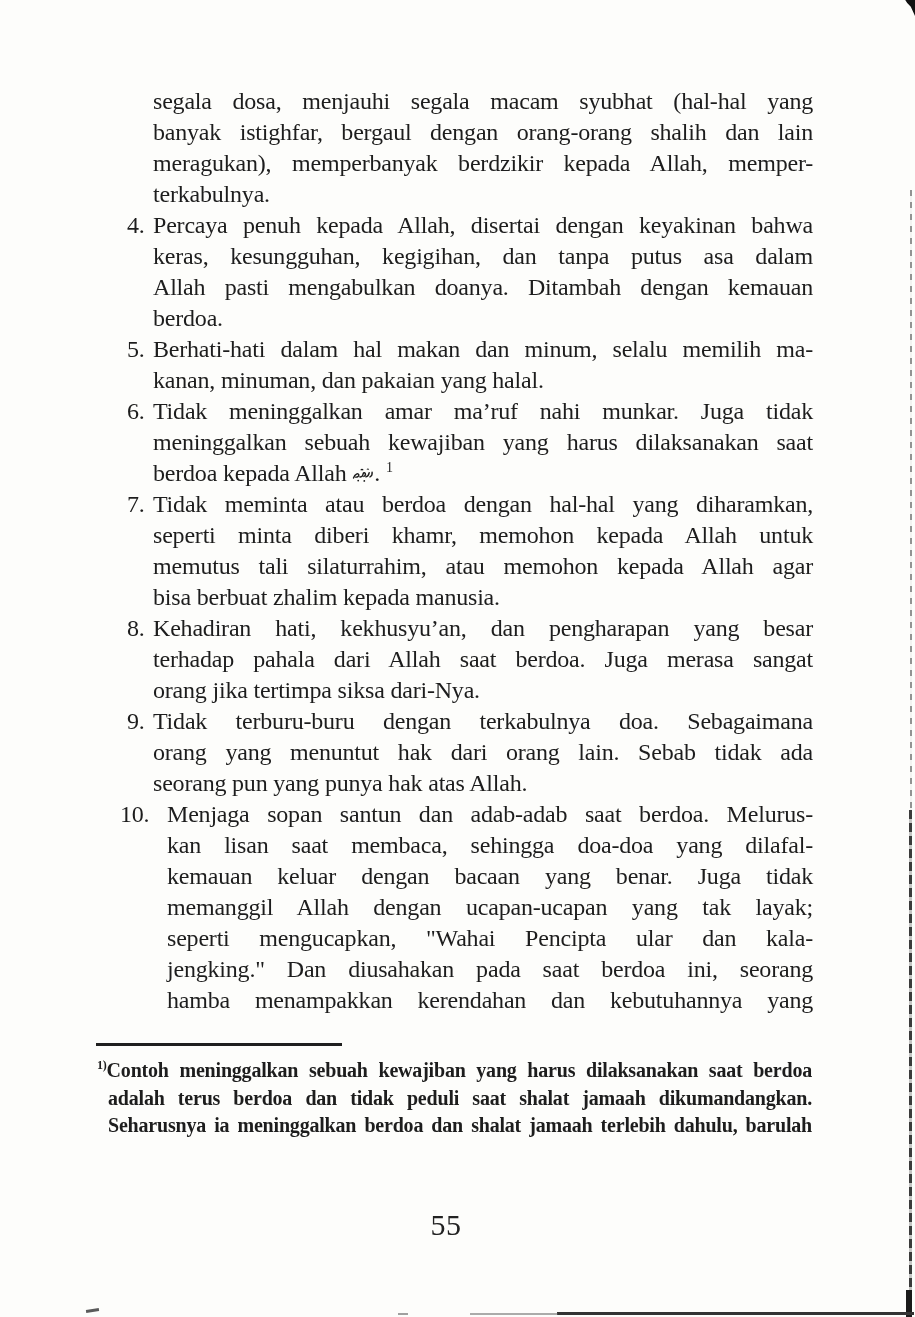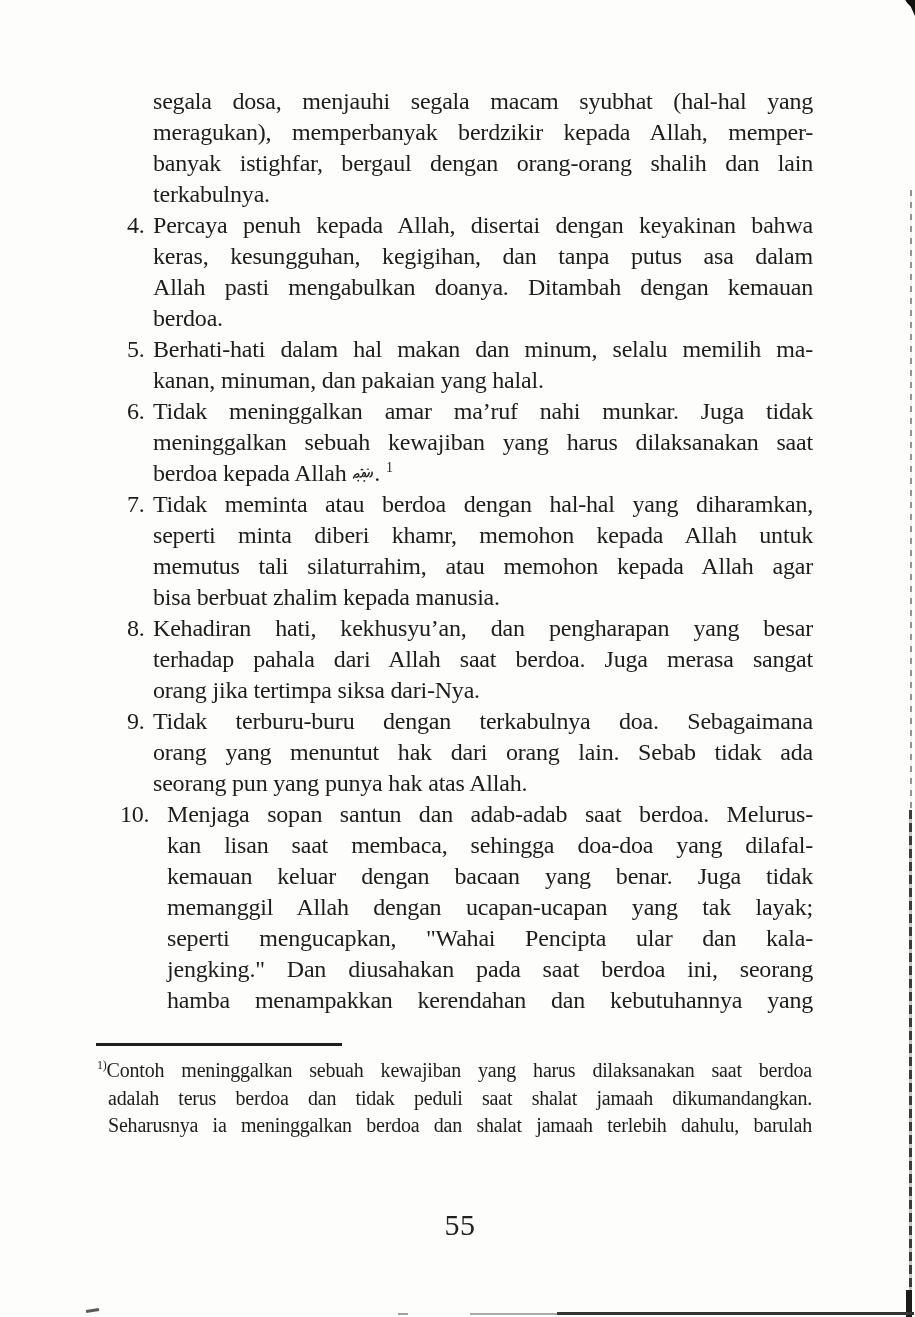--- a/index.html
+++ b/index.html
@@ -42,27 +42,27 @@
     position: absolute; left: 96px; top: 1043px;
     width: 246px; height: 3px; background: #1f1f1f;
   }
   .footnote {
     position: absolute;
     left: 108px; top: 1057px; width: 704px;
     font-size: 20px; line-height: 27.5px;
     letter-spacing: -0.2px;
   }
   .fn-line { text-align: left; }
-  .fn-line.j { text-align: justify; text-align-last: justify; }
+  .fn-line.j { text-align: justify; text-align-last: justify; font-weight: bold; }
   .fn-line.first { margin-left: -11px; }
   .fn-marker { font-size: 12px; vertical-align: 8px; line-height: 0; }
 
   
   .page-number {
-    position: absolute; left: 115px; top: 1208px; width: 690px;
+    position: absolute; left: 101px; top: 1208px; width: 690px;
     text-align: center; font-size: 30px; letter-spacing: 0.5px;
     color: #222;
   }
 
   
   .art { position: absolute; pointer-events: none; }
   .art-corner {
     left: 900px; top: 0; width: 15px; height: 16px;
     background: #111;
     clip-path: polygon(35% 0, 100% 0, 100% 100%, 72% 42%, 48% 18%);
@@ -103,22 +103,22 @@
   }
 </style>
 </head>
 <body>
 
 <div class="page">
 
   <div class="body-text">
       <div class="item nonum">
         <div class="bl j first">segala dosa, menjauhi segala macam <span class="it">syubhat</span> (hal-hal yang</div>
+        <div class="bl j">banyak <span class="it">istighfar</span>, bergaul dengan orang-orang shalih dan lain</div>
         <div class="bl j">meragukan), memperbanyak berdzikir kepada Allah, memper-</div>
-        <div class="bl j">banyak <span class="it">istighfar</span>, bergaul dengan orang-orang shalih dan lain</div>
         <div class="bl">terkabulnya.</div>
       </div>
       <div class="item">
         <div class="bl j first"><span class="num">4.</span>Percaya penuh kepada Allah, disertai dengan keyakinan bahwa</div>
         <div class="bl j">keras, kesungguhan, kegigihan, dan tanpa putus asa dalam</div>
         <div class="bl j">Allah pasti mengabulkan doanya. Ditambah dengan kemauan</div>
         <div class="bl">berdoa.</div>
       </div>
       <div class="item">
         <div class="bl j first"><span class="num">5.</span>Berhati-hati dalam hal makan dan minum, selalu memilih ma-</div>

